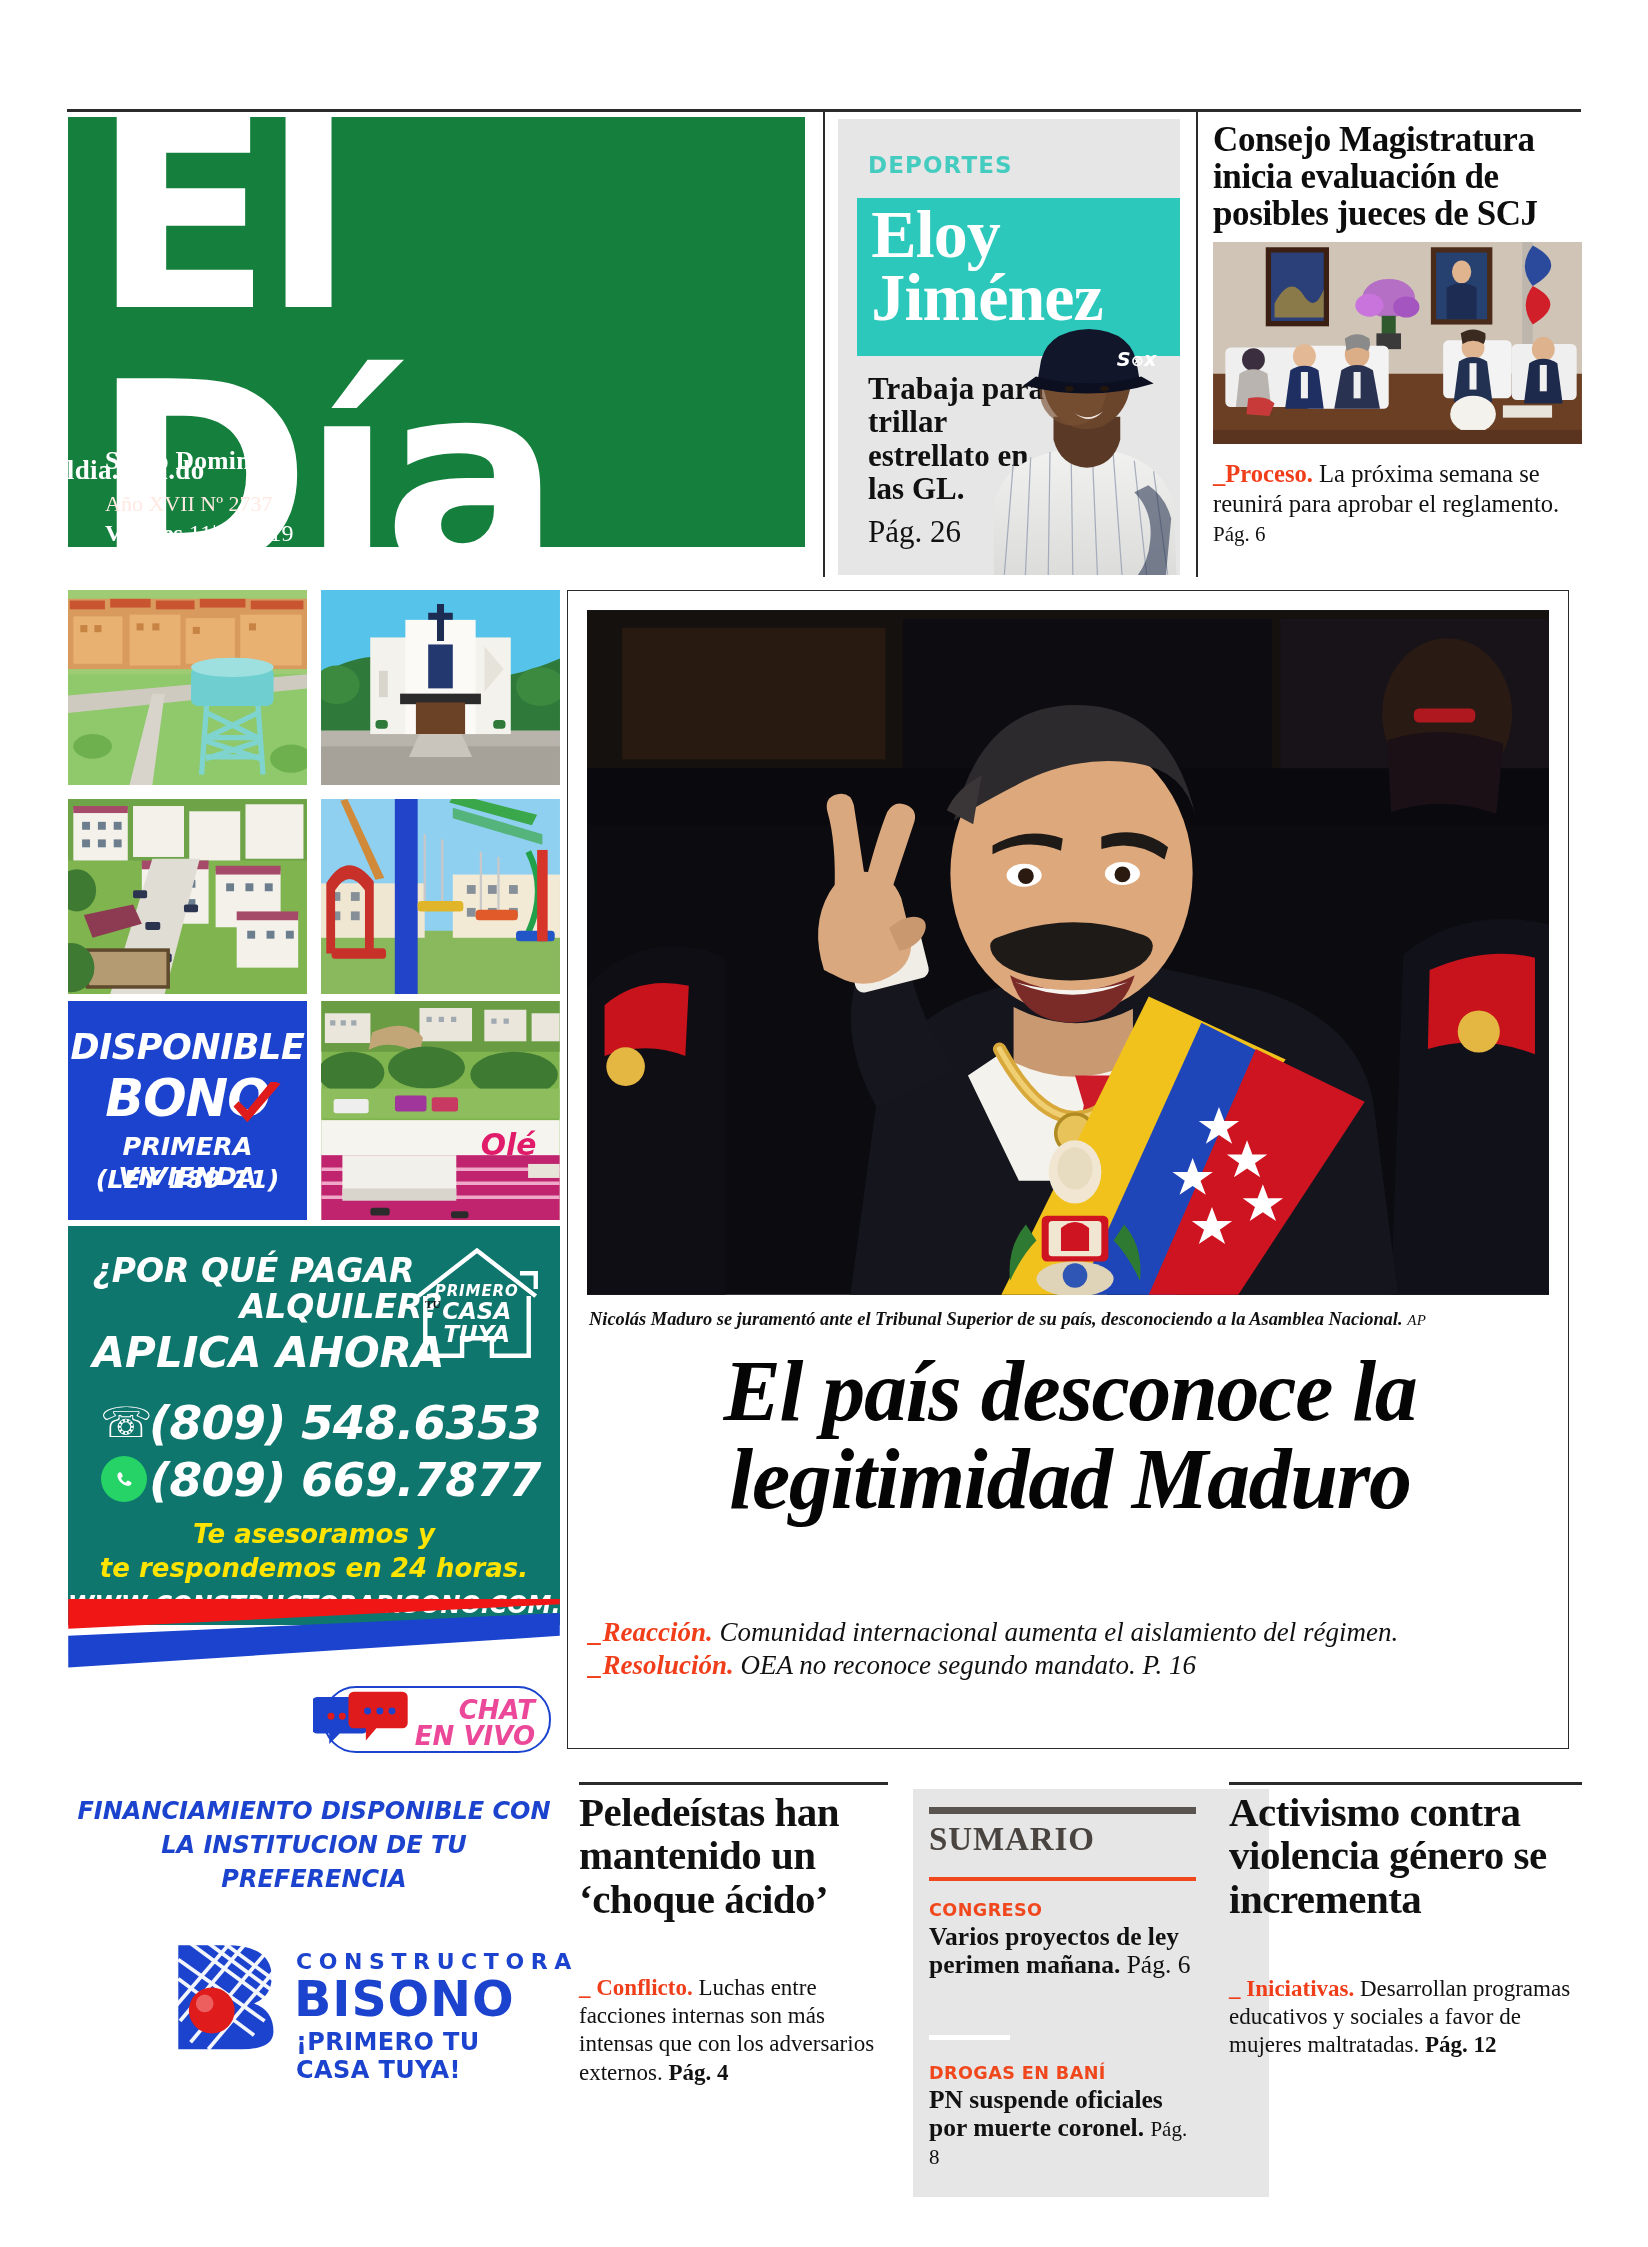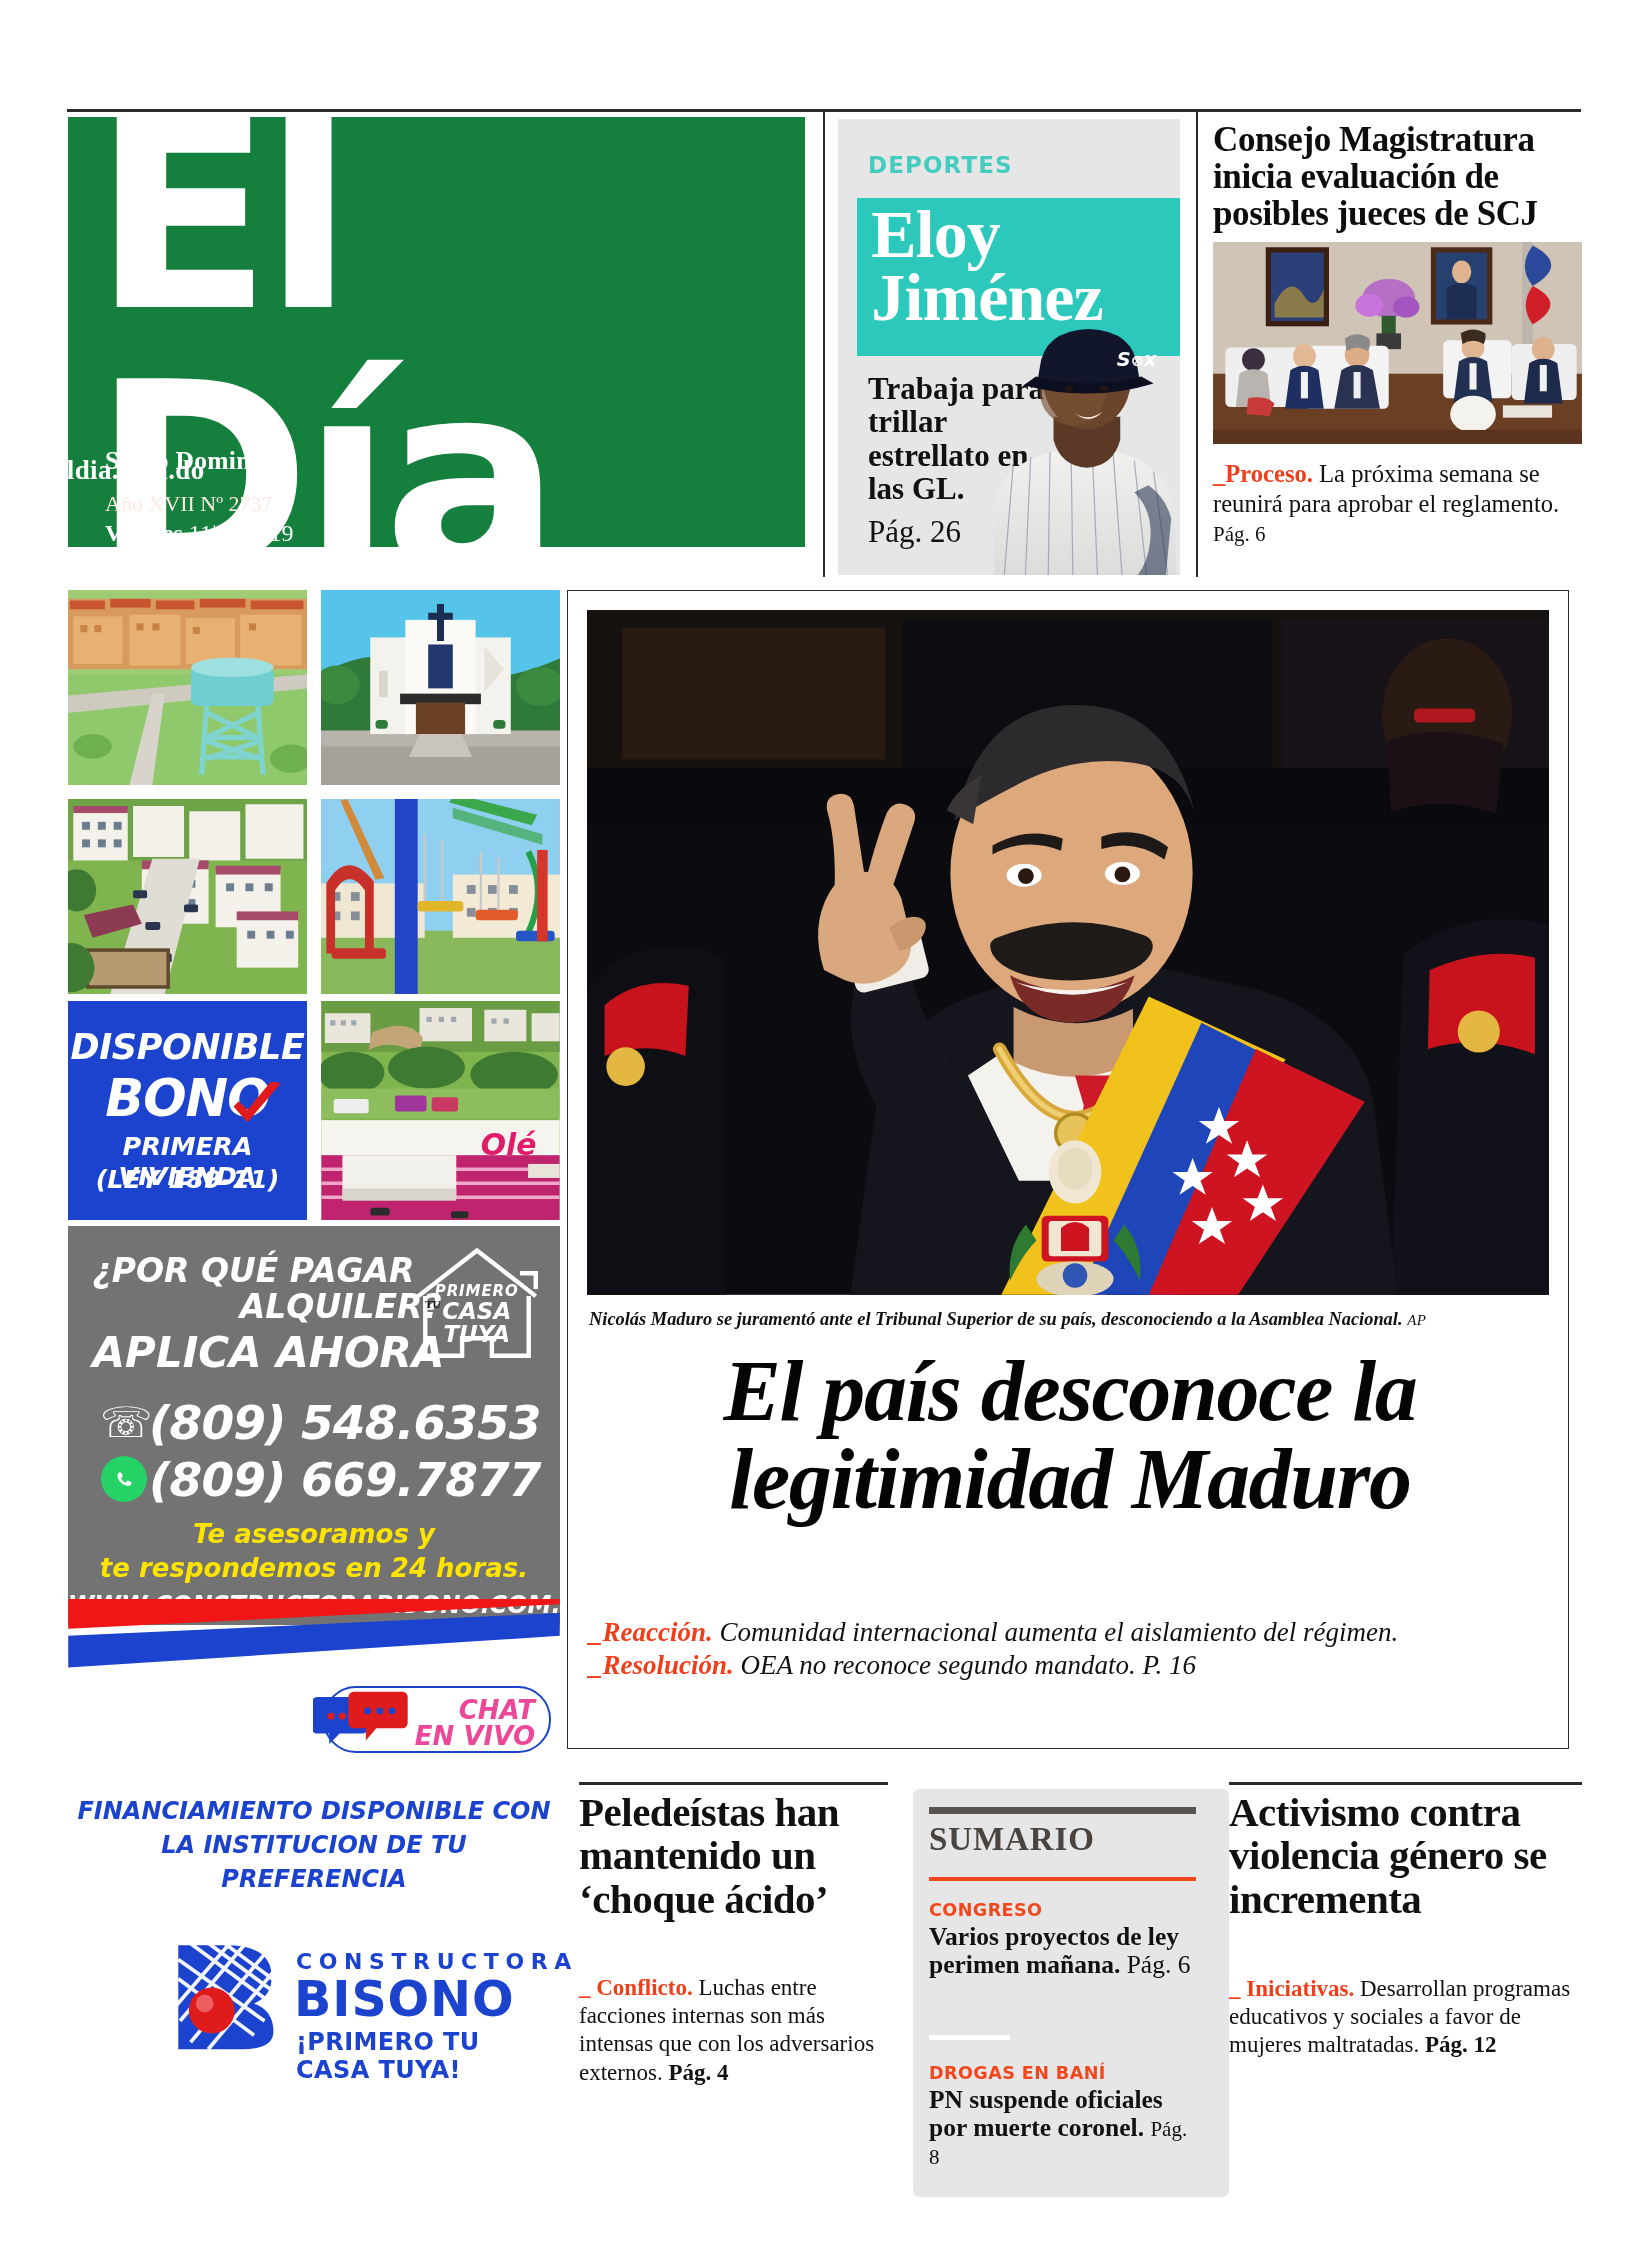--- a/index.html
+++ b/index.html
@@ -118,21 +118,21 @@
   .bono .l2 { top:68px; font-size:51px; letter-spacing:-0.9px;}
   .bono .l3 { top:130px; font-size:25.5px; }
   .bono .l4 { top:163px; font-size:25.5px; }
   .bono .check {
     position:absolute; right:23px; top:81px; width:54px; height:49px;
   }
   .bono-photo { position:absolute; left:253px; top:411px; width:239px; height:219px; overflow:hidden;}
 
   .redad {
     position:absolute; left:0; top:636px; width:492px; height:399px;
-    background:#737373; overflow:hidden;
+    background:#0f766e; overflow:hidden;
   }
   .redad .h1, .redad .h2, .redad .h3 {
     position:absolute; color:#fff; font-family:"DejaVu Sans", sans-serif;
     font-weight:900; font-style:italic;
   }
   .redad .h1 { left:24.6px; top:24.6px; font-size:33px; }
   .redad .h2 { left:24.6px; top:61px; width:349px; text-align:right; font-size:33px;}
   .redad .h3 { left:24.6px; top:102px; font-size:42px; }
   .redad .house { position:absolute; right:19.3px; top:21px; width:128px; height:114px;}
   .redad .house .hw { position:absolute; color:#fff; font-family:"DejaVu Sans",sans-serif; font-weight:900; font-style:italic; text-align:center; width:100%;}
@@ -228,23 +228,22 @@
     font-size:41px; line-height:1.06; letter-spacing:-0.5px;
   }
   .bl .sub {
     margin-top:53px;
     font-family:"Liberation Serif", serif; font-size:23px; line-height:1.22;
   }
   .bl .sub .lbl { color:#F03E1A; font-weight:700; }
   .bl .sub .pg { font-weight:700; }
 
   .sumario {
-    position:absolute; left:913px; top:1789px; width:316px; height:408px;
+    position:absolute; left:913px; top:1789px; width:356px; height:408px;
     background:#e6e6e6;
-    border-radius:6px;
   }
   .sumario .bar { position:absolute; left:16px; top:17.6px; width:267px; height:7px; background:#5a5450;}
   .sumario .title {
     position:absolute; left:16px; top:32px;
     font-family:"Liberation Serif", serif; font-weight:700; font-size:33px;
     letter-spacing:0.9px; color:#4a4440;
   }
   .sumario .redbar { position:absolute; left:16px; top:88px; width:267px; height:4.4px; background:#F0471C;}
   .sumario .item { position:absolute; left:16px; width:267px; }
   .sumario .item .k {

